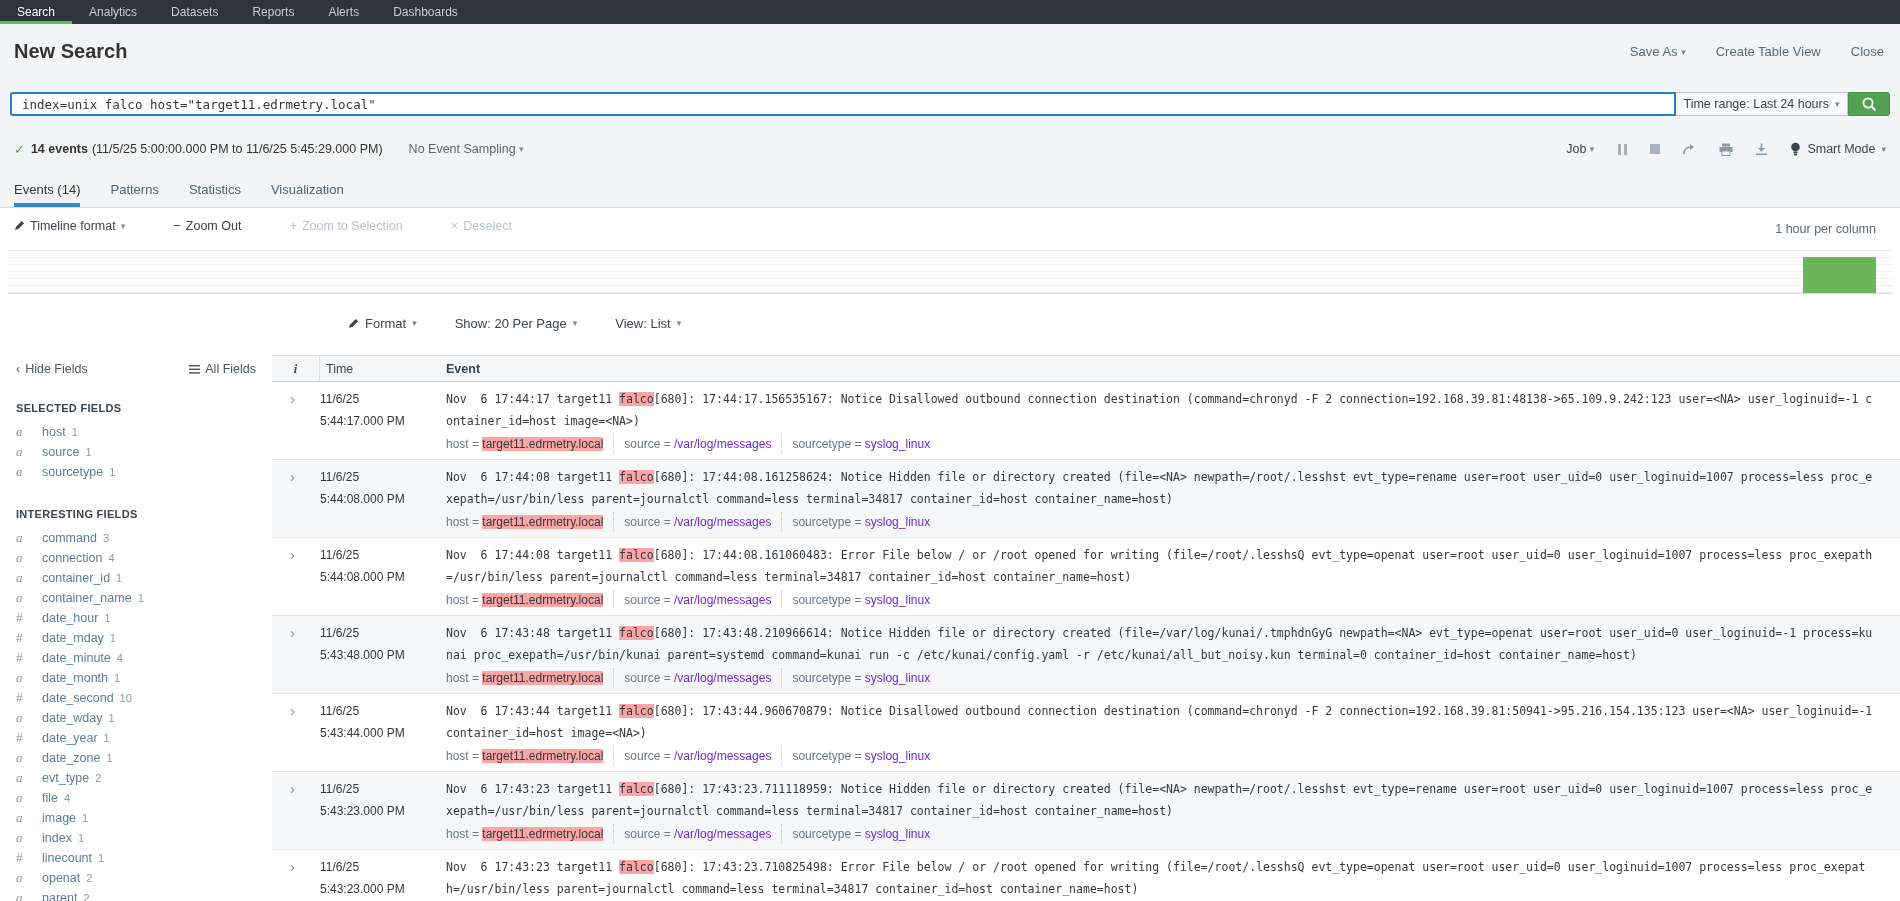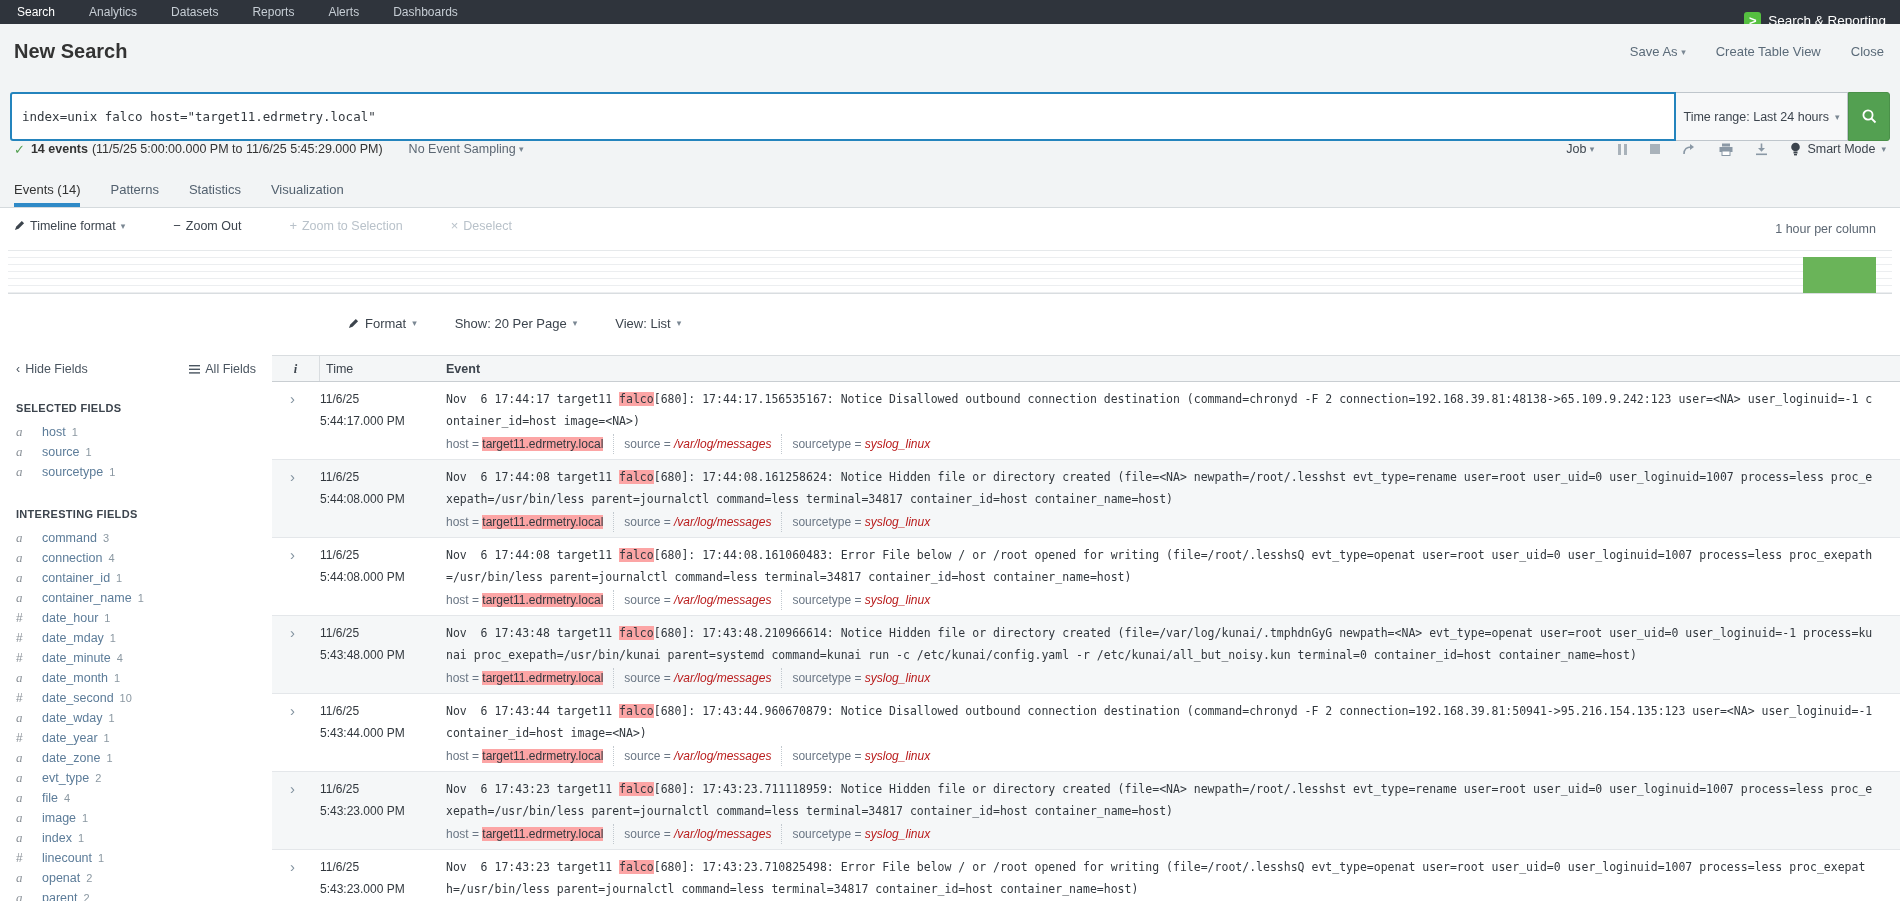--- a/index.html
+++ b/index.html
@@ -2,39 +2,39 @@
 <html><head>
 <meta charset="utf-8">
 <style>
   * { margin:0; padding:0; box-sizing:border-box; }
   html,body { background:#fff; }
   .app { position:relative; width:1900px; height:901px; overflow:hidden; background:#fff;
          font-family:"Liberation Sans",sans-serif; color:#32383e; }
 
   
   .topnav { position:absolute; top:0; left:0; right:0; height:41px; background:#2f343c;
-            display:flex; align-items:stretch; }
+            display:flex; align-items:stretch;flex-direction:column; }
   .navitems { display:flex; }
   .navitem { color:#c6cdd4; font-size:12px; line-height:24px; padding:0 17px; cursor:pointer; }
   .navitem.active { color:#fff; box-shadow:inset 0 -3px 0 #5cc05c; }
   .brand { margin-left:auto; display:flex; align-items:center; gap:7px; padding-right:14px; }
   .brand-logo { width:17px; height:17px; background:#55bf40; border-radius:3px; color:#fff;
                 font-weight:bold; font-size:13px; line-height:17px; text-align:center; }
   .brand-name { color:#fff; font-size:13.5px; }
 
   
   .upper { position:absolute; top:24px; left:0; right:0; height:184px; background:#f2f4f5;
            border-bottom:1px solid #d5dadd; }
   .title-row { position:absolute; top:16px; left:14px; right:16px; display:flex; align-items:center; }
   .page-title { font-size:20px; font-weight:bold; color:#333; }
   .hdr-actions { margin-left:auto; display:flex; gap:30px; font-size:13px; color:#5b6b79; }
   .hdr-actions span { cursor:pointer; }
   .caret { font-size:9px; color:#7a8793; vertical-align:1px; }
 
-  .search-row { position:absolute; top:68px; left:10px; right:10px; height:49px; display:flex; }
+  .search-row { position:absolute; top:68px; left:10px; right:10px; height:24px; display:flex; }
   .search-input { flex:1; border:2px solid #2484bd; border-radius:3px 0 0 3px; padding:0 10px;
                   font-family:"DejaVu Sans Mono",monospace; font-size:12.5px; color:#32383e;
                   background:#fff; outline:none; }
   .timerange { width:172px; background:#f7f8f9; border:1px solid #bfc6cc; border-left:none;
                font-size:12.5px; color:#3c444d; display:flex; align-items:center;
                justify-content:center; gap:6px; cursor:pointer; }
   .search-go { width:42px; background:#53a051; border:1px solid #4a9049; border-radius:0 3px 3px 0;
                display:flex; align-items:center; justify-content:center; cursor:pointer; }
 
   .info-row { position:absolute; top:112px; left:14px; right:14px; height:26px;
@@ -104,21 +104,21 @@
   .etime { font-size:12px; line-height:22px; color:#32383e; cursor:pointer; }
   .ebody { flex:1; }
   .raw { font-family:"DejaVu Sans Mono",monospace; font-size:11.5px; line-height:22px; color:#32383e;
          white-space:pre-wrap; word-break:break-all; padding:0 26px 0 4px; }
   .hl { background:#fca5a5;margin-top:21px; }
   .fields { margin-top:2px; padding-left:4px; display:flex; font-size:12px; line-height:20px;
             color:#6b7785; }
   .fld { padding:0 10px; cursor:pointer; }
   .fld:first-child { padding-left:0; }
   .fld + .fld { border-left:1px dotted #c2c9cf; }
-  .v-link { color:#b91c1c;font-style:italic; }
+  .v-link { color:#6d28d9; }
   .v-dark { color:#32383e; }
 
   svg { display:block; }
 </style>
 </head>
 <body>
 
 <div class="app">
 
   <div class="topnav">

